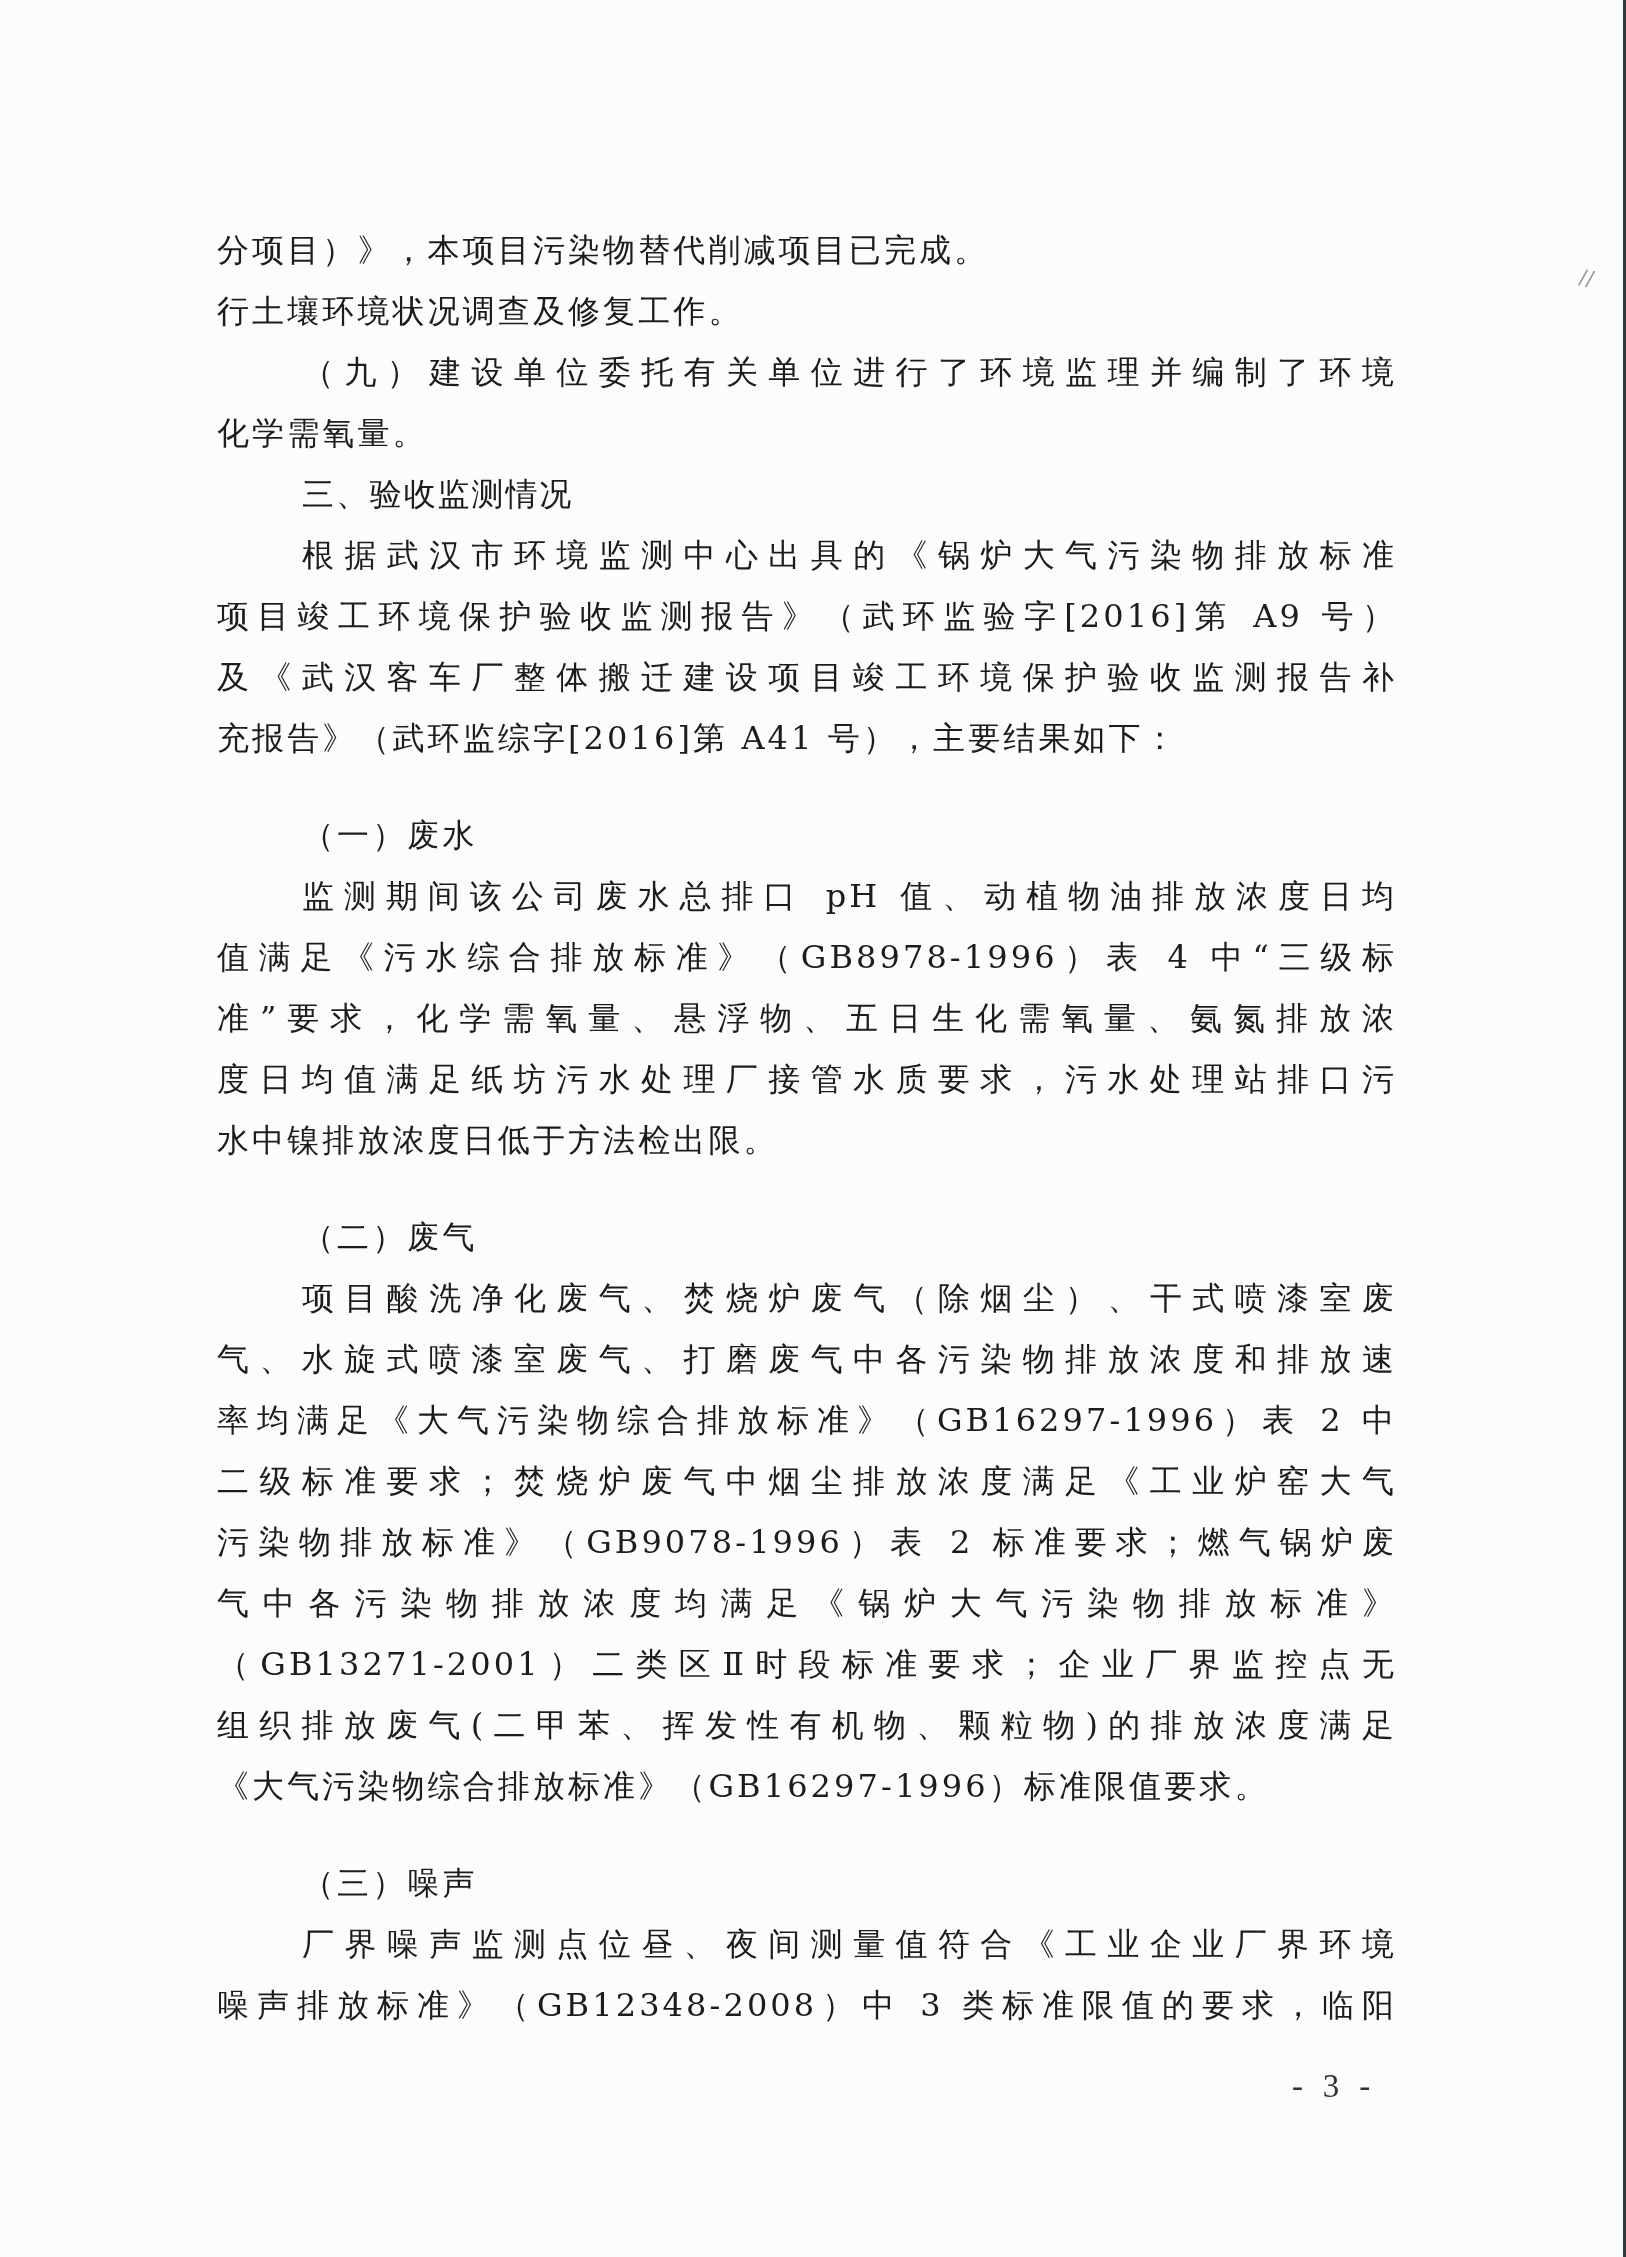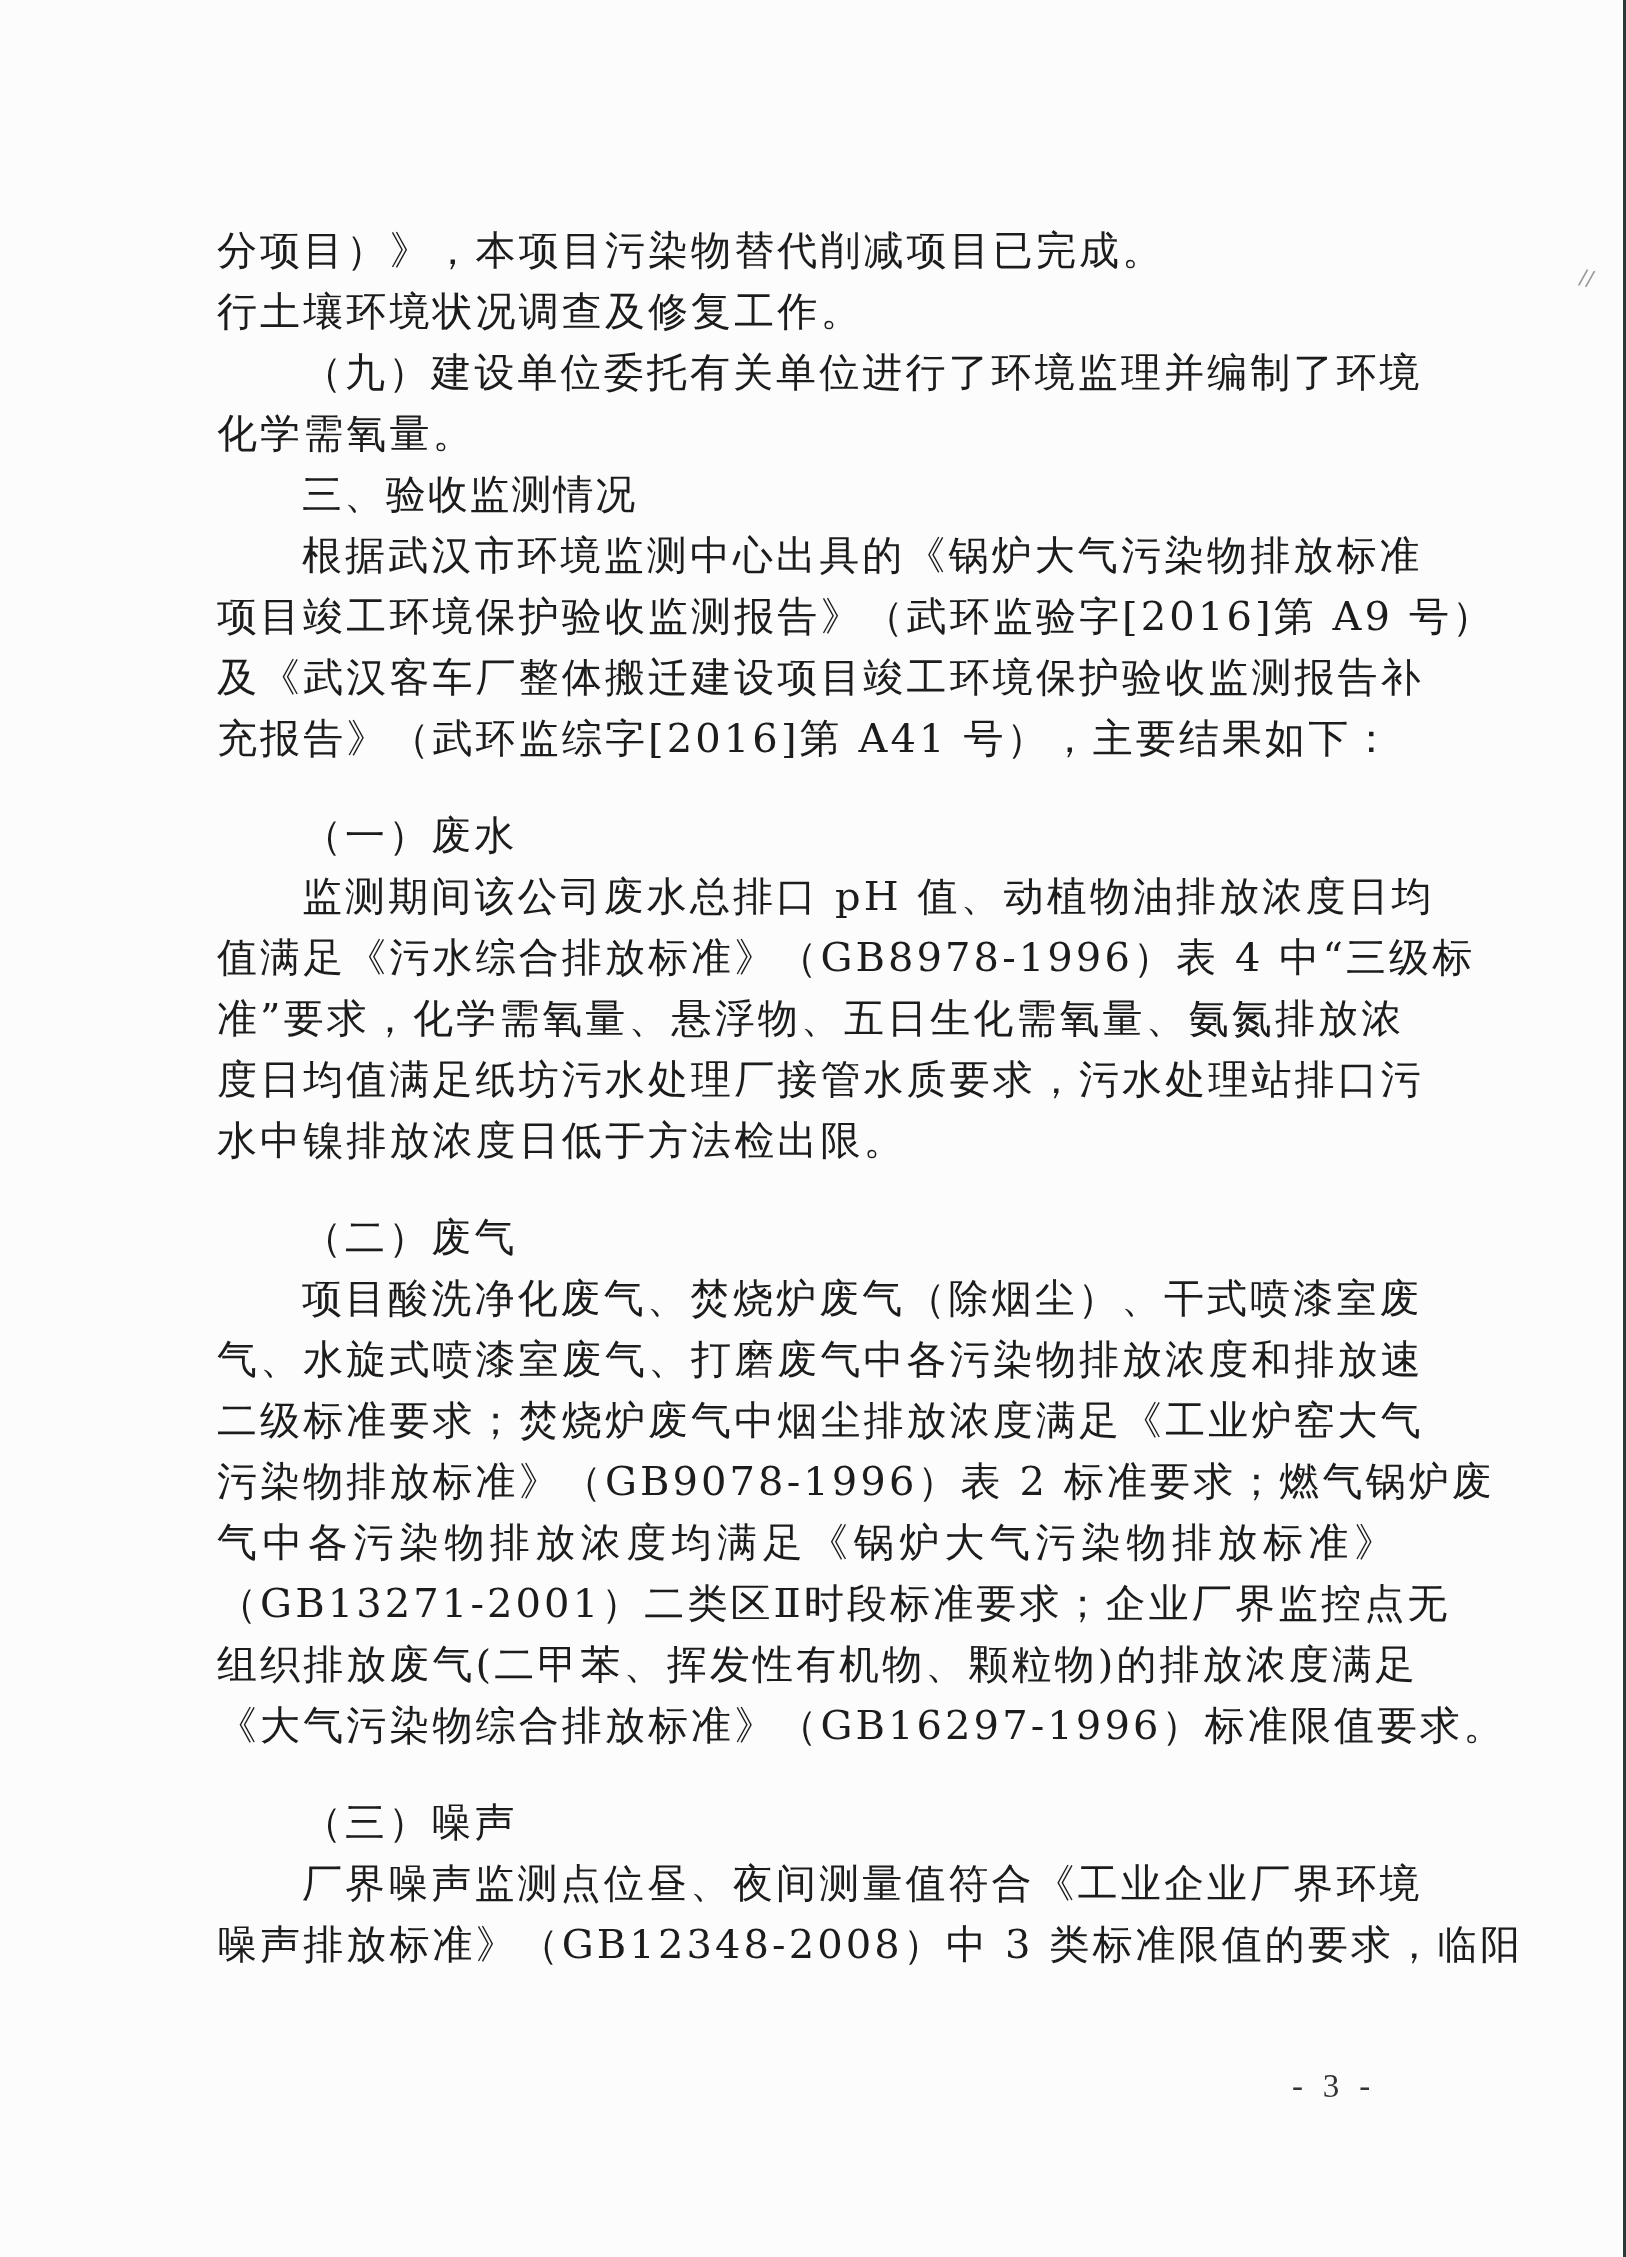--- a/index.html
+++ b/index.html
@@ -38,21 +38,21 @@
     }
     .body-text {
       position: absolute;
       left: 217px;
       top: 220px;
       width: 1180px;
     }
     .line {
       height: 61px;
       line-height: 61px;
-      font-size: 40px;
+      font-size: 32px;
       white-space: nowrap;
       letter-spacing: 3.1px;
       text-align: justify;
       text-align-last: justify;
     }
     .line.last {
       text-align-last: left;
     }
     .line.indent {
       padding-left: 85px;
@@ -105,20 +105,21 @@
     <div class="line sub">（一）废水</div>
     <div class="line indent">监测期间该公司废水总排口 pH 值、动植物油排放浓度日均</div>
     <div class="line">值满足《污水综合排放标准》（GB8978-1996）表 4 中“三级标</div>
     <div class="line">准”要求，化学需氧量、悬浮物、五日生化需氧量、氨氮排放浓</div>
     <div class="line">度日均值满足纸坊污水处理厂接管水质要求，污水处理站排口污</div>
     <div class="line last">水中镍排放浓度日低于方法检出限。</div>
 
     <div class="line sub">（二）废气</div>
     <div class="line indent">项目酸洗净化废气、焚烧炉废气（除烟尘）、干式喷漆室废</div>
     <div class="line">气、水旋式喷漆室废气、打磨废气中各污染物排放浓度和排放速</div>
+    <div class="line">率均满足《大气污染物综合排放标准》（GB16297-1996）表 2 中</div>
     <div class="line">二级标准要求；焚烧炉废气中烟尘排放浓度满足《工业炉窑大气</div>
     <div class="line">污染物排放标准》（GB9078-1996）表 2 标准要求；燃气锅炉废</div>
     <div class="line">气中各污染物排放浓度均满足《锅炉大气污染物排放标准》</div>
     <div class="line">（GB13271-2001）二类区Ⅱ时段标准要求；企业厂界监控点无</div>
     <div class="line">组织排放废气(二甲苯、挥发性有机物、颗粒物)的排放浓度满足</div>
     <div class="line last">《大气污染物综合排放标准》（GB16297-1996）标准限值要求。</div>
 
     <div class="line sub">（三）噪声</div>
     <div class="line indent">厂界噪声监测点位昼、夜间测量值符合《工业企业厂界环境</div>
     <div class="line">噪声排放标准》（GB12348-2008）中 3 类标准限值的要求，临阳</div>

